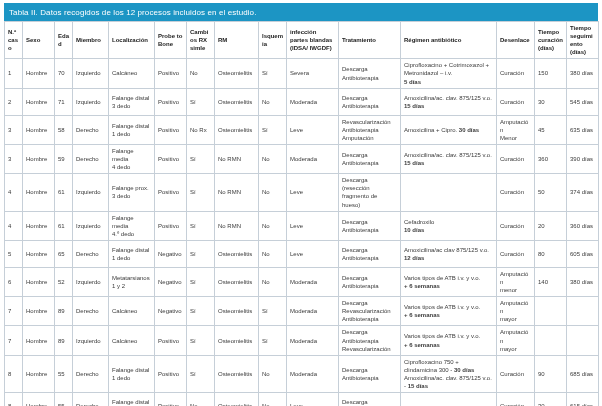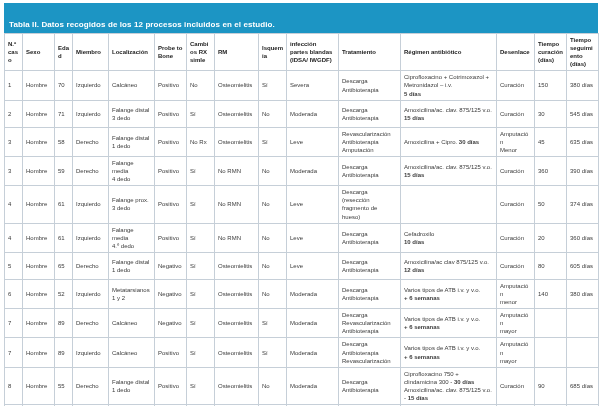--- a/index.html
+++ b/index.html
@@ -1,21 +1,21 @@
 <!DOCTYPE html>
 <html style="--accent: #1c95c4;"><head>
 <meta charset="utf-8">
 <style>
   html,body{margin:0;padding:0;background:#ffffff;}
   body{font-family:"Liberation Sans",sans-serif;-webkit-font-smoothing:antialiased;}
   .page{width:602px;height:406px;box-sizing:border-box;padding:3px 4px 0 4px;overflow:hidden;}
   .title-bar{
     background:var(--accent,#1c95c4);
-    color:#ffffff;font-size:8px;font-weight:bold;
-    padding:17px 5px 4px 5px;letter-spacing:.1px;
+    color:#ffffff;font-size:8px;font-weight:normal;
+    padding:5px 5px 4px 5px;letter-spacing:.1px;
   }
   table.study{
     border-collapse:collapse;table-layout:fixed;width:594px;
     border-bottom:2px solid #4d4d4d;
   }
   table.study th, table.study td{
     border:1px solid #c6cfd8;
     font-size:6px;line-height:1.35;
     padding:2px 3px;vertical-align:middle;text-align:left;
     overflow:hidden;word-wrap:break-word;

